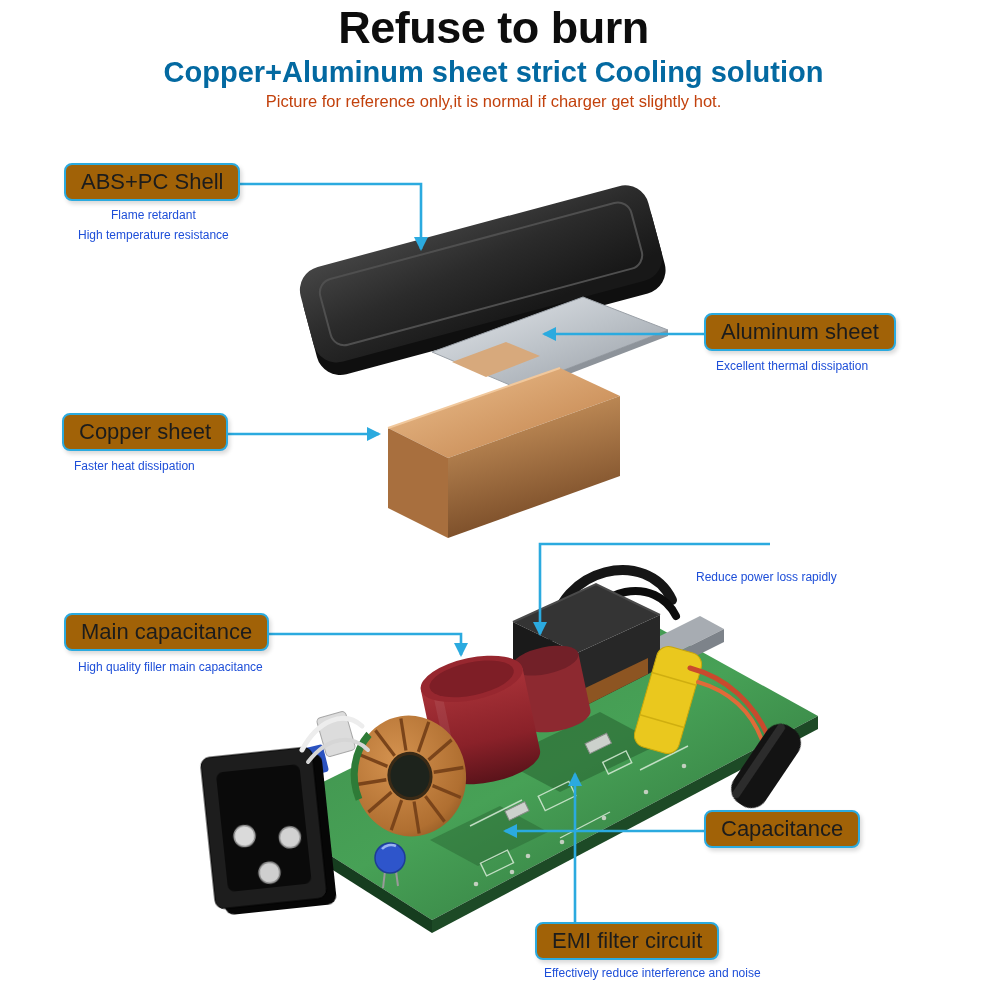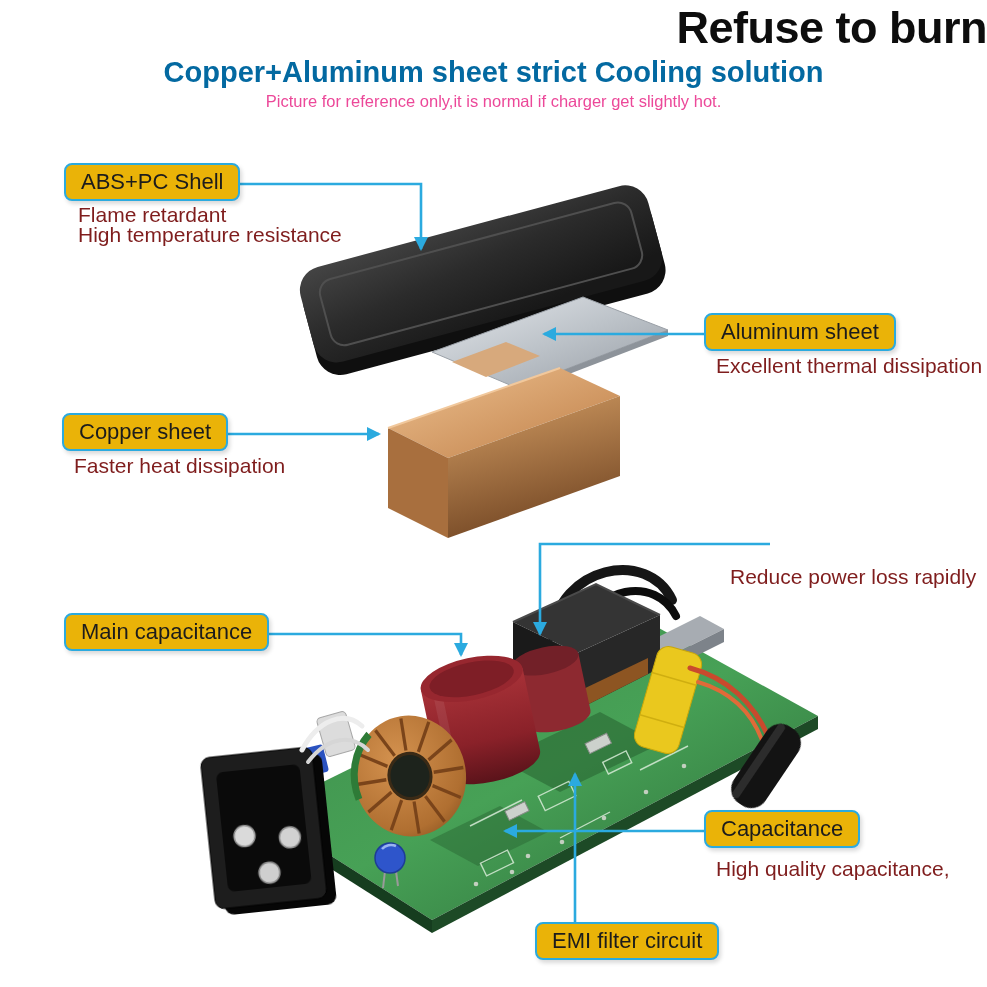--- a/index.html
+++ b/index.html
@@ -2,39 +2,39 @@
 <html style="--accent: #2BAADF;"><head>
 <meta charset="utf-8">
 <style>
   :root { --accent:#2BAADF; }
   html,body { margin:0; padding:0; background:#ffffff; }
   .stage {
     position:relative; width:987px; height:987px; background:#fff; overflow:hidden;
     font-family:"Liberation Sans","DejaVu Sans",sans-serif; color:#111;
   }
   .hdr-title {
-    position:absolute; top:2px; left:0; width:100%; text-align:right;
+    position:absolute; top:2px; left:0; width:100%; text-align:center;
     font-size:45px; font-weight:800; color:#0d0d0d; letter-spacing:-0.5px;
   }
   .hdr-sub {
     position:absolute; top:56px; left:0; width:100%; text-align:center;
     font-size:29px; font-weight:600; color:#0369a1;
   }
   .hdr-note {
     position:absolute; top:92px; left:0; width:100%; text-align:center;
-    font-size:16.5px; font-weight:400; color:#ec4899;
+    font-size:16.5px; font-weight:400; color:#c2410c;
   }
   .callout {
-    position:absolute; background:#eab308; border:2.5px solid var(--accent,#2BAADF);
+    position:absolute; background:#a16207; border:2.5px solid var(--accent,#2BAADF);
     border-radius:8px; padding:4px 15px; font-size:22px; color:#1c1c1c;
     white-space:nowrap; box-shadow:2px 3px 4px rgba(0,0,0,0.15); z-index:3;
   }
   .desc {
-    position:absolute; font-size:21px; color:#7f1d1d; line-height:20px;
-    white-space:nowrap; z-index:3;
+    position:absolute; font-size:12px; color:#1d4ed8; line-height:20px;
+    white-space:nowrap; z-index:3;text-align:center;
   }
   .desc.wide { line-height:27px; }
   svg.art { position:absolute; left:0; top:0; z-index:1; }
   .accent-stroke { stroke:var(--accent,#2BAADF); }
   .accent-fill { fill:var(--accent,#2BAADF); }
 </style>
 </head>
 <body>
 
 <div class="stage">
@@ -239,26 +239,31 @@
   <div class="callout" style="left:704px;top:313px">Aluminum sheet</div>
   <div class="desc" style="left:716px;top:356px">
     <div>Excellent thermal dissipation</div>
   </div>
 
   <div class="callout" style="left:62px;top:413px">Copper sheet</div>
   <div class="desc" style="left:74px;top:456px">
     <div>Faster heat dissipation</div>
   </div>
 
-  <div class="desc" style="left:730px;top:567px">
+  <div class="desc" style="left:696px;top:567px">
     <div>Reduce power loss rapidly</div>
   </div>
 
   <div class="callout" style="left:64px;top:613px">Main capacitance</div>
+  <div class="desc" style="left:78px;top:657px">
+    <div>High quality filler main capacitance</div>
+  </div>
 
   <div class="callout" style="left:704px;top:810px">Capacitance</div>
   <div class="desc wide" style="left:716px;top:855px">
-    <div>High quality capacitance,</div>
   </div>
 
   <div class="callout" style="left:535px;top:922px">EMI filter circuit</div>
+  <div class="desc" style="left:544px;top:963px">
+    <div>Effectively reduce interference and noise</div>
+  </div>
 
 </div>
 
 </body></html>

